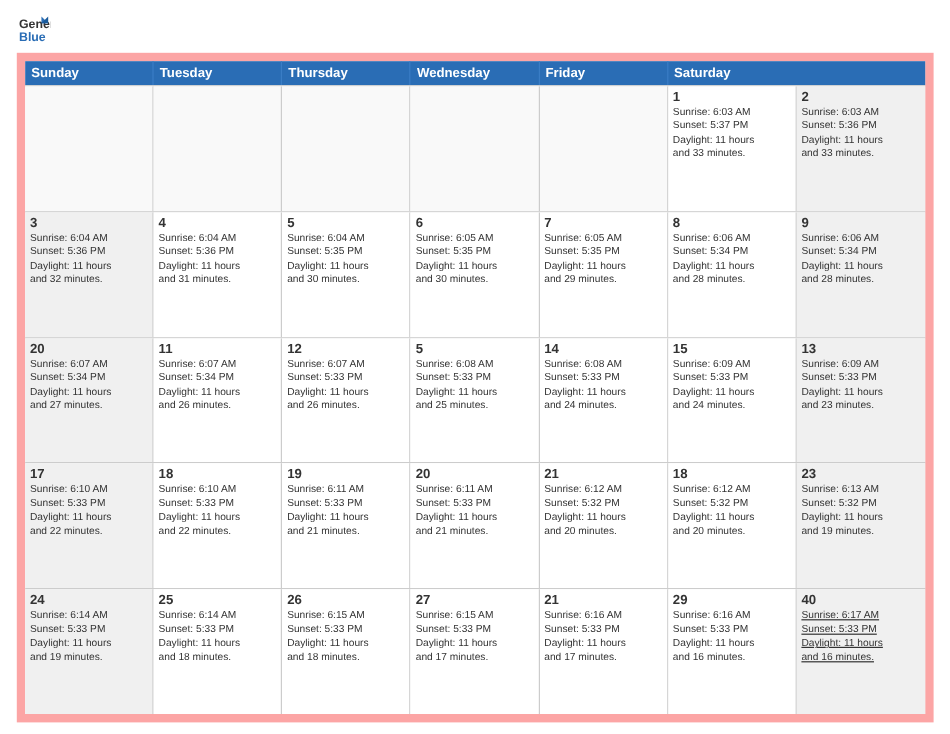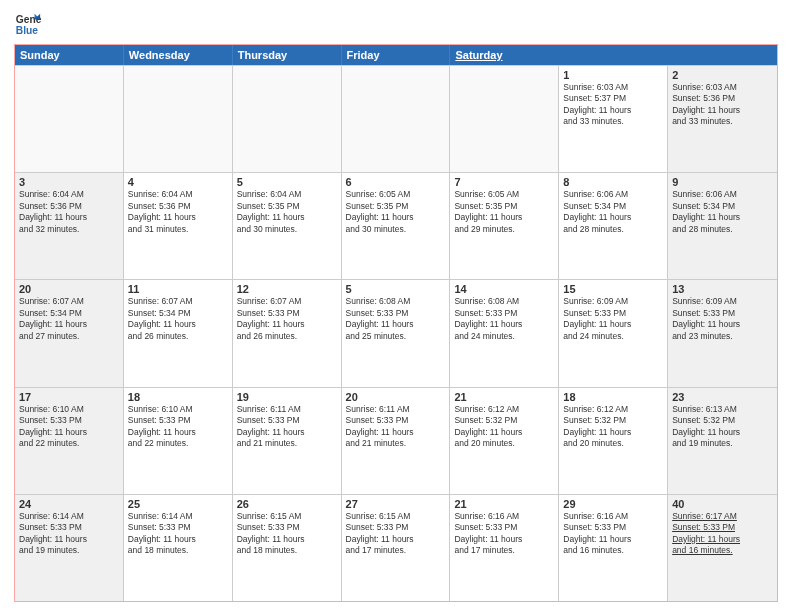--- a/index.html
+++ b/index.html
@@ -41,35 +41,35 @@
       color: #333;
     }
     .location {
       font-size: 14px;
       color: #555;
     }
     .calendar {
       flex: 1;
       display: flex;
       flex-direction: column;
-      border: 1px solid #fca5a5;
+      border: 7px solid #fca5a5;
     }
     .cal-header {
       display: grid;
       grid-template-columns: repeat(7, 1fr);
       background: #2a6db5;
     }
     .cal-header-cell {
       color: #fff;
       font-size: 11px;
       font-weight: bold;
       padding: 4px 5px;
       border-right: 1px solid #3a7dc5;
     }
-    .cal-header-cell:last-child { border-right: none; text-decoration: underline; }
+    .cal-header-cell:last-child { border-right: none; }
     .cal-body {
       flex: 1;
       display: flex;
       flex-direction: column;
     }
     .cal-row {
       display: grid;
       grid-template-columns: repeat(7, 1fr);
       flex: 1;
       border-top: 1px solid #ccc;
@@ -113,22 +113,23 @@
     </div>
     <div class="title-block">
       <div class="month-title"></div>
       <div class="location"></div>
     </div>
   </div>
 
   <div class="calendar">
     <div class="cal-header" id="cal-header">
         <div class="cal-header-cell">Sunday</div>
+        <div class="cal-header-cell">Tuesday</div>
+        <div class="cal-header-cell">Thursday</div>
         <div class="cal-header-cell">Wednesday</div>
-        <div class="cal-header-cell">Thursday</div>
         <div class="cal-header-cell">Friday</div>
         <div class="cal-header-cell">Saturday</div>
       </div>
     <div class="cal-body" id="cal-body">
         <div class="cal-row">
           <div class="cal-cell empty"></div>
           <div class="cal-cell empty"></div>
           <div class="cal-cell empty"></div>
           <div class="cal-cell empty"></div>
           <div class="cal-cell empty"></div>

